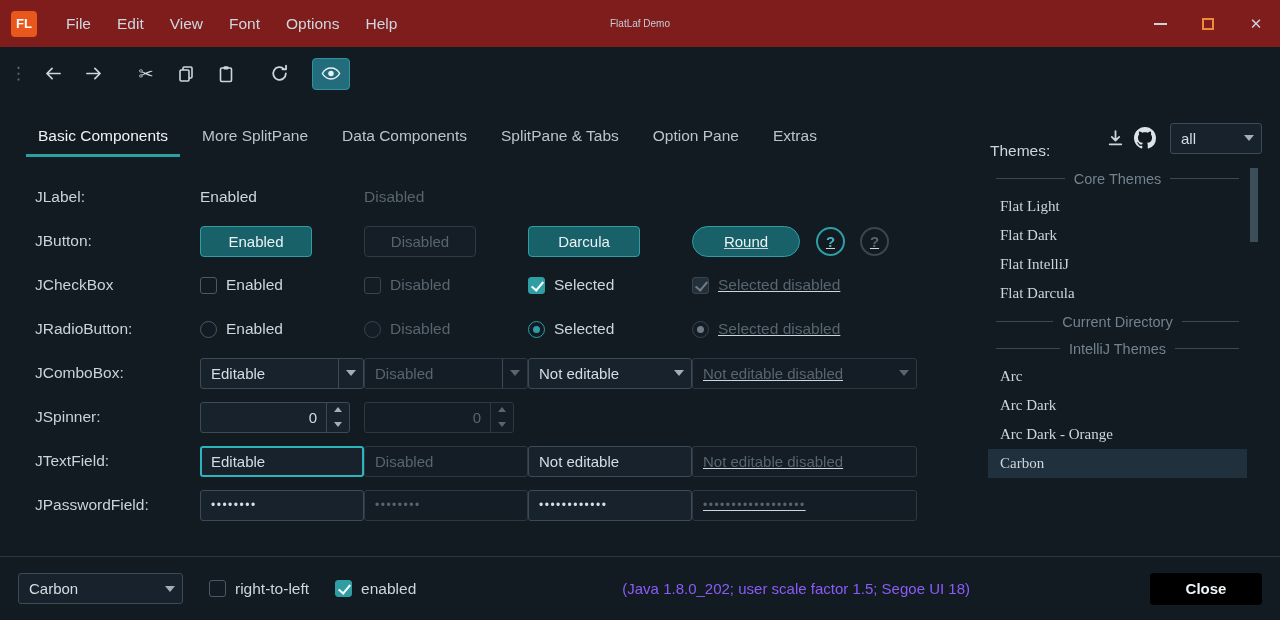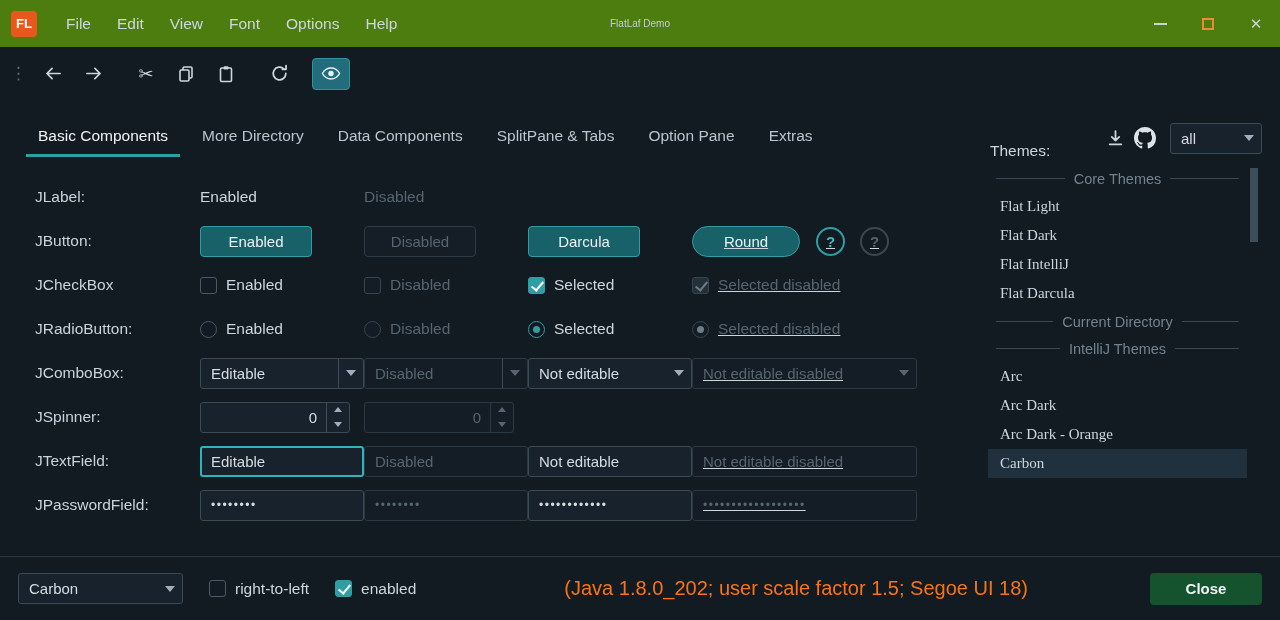--- a/index.html
+++ b/index.html
@@ -5,21 +5,21 @@
   * { margin:0; padding:0; box-sizing:border-box; }
   html,body { width:1280px; height:620px; }
   body {
     font-family:"Liberation Sans", sans-serif;
     background:#121a22; color:#ccd6dd; font-size:15px;
     overflow:hidden; position:relative;
   }
   .dim { color:#56656f !important; }
 
   
-  .titlebar { position:absolute; top:0; left:0; right:0; height:47px; background:#4d7c0f; display:flex; align-items:center; }
+  .titlebar { position:absolute; top:0; left:0; right:0; height:47px; background:#7f1d1d; display:flex; align-items:center; }
   .logo { width:26px; height:26px; background:#e8581c; border-radius:4px; margin-left:11px;
           color:#fff; font-weight:bold; font-size:13px; display:flex; align-items:center; justify-content:center; }
   .menubar { display:flex; margin-left:16px; height:47px; }
   .menu-item { padding:0 13px; display:flex; align-items:center; color:#cdd7de; font-size:15.5px; cursor:default; }
   .win-title { position:absolute; left:50%; transform:translateX(-50%); color:#c3ced6; font-size:10px; }
   .win-controls { margin-left:auto; display:flex; height:47px; }
   .win-btn { width:48px; height:47px; display:flex; align-items:center; justify-content:center; color:#c9d3da; }
   .min-glyph { width:13px; height:2px; background:#c9d3da; display:block; }
   .max-glyph { width:12px; height:12px; border:2px solid #ea8c3c; display:block; }
   .x-glyph { font-size:15px; }
@@ -116,22 +116,22 @@
   .theme-sep { height:27px; display:flex; align-items:center; color:#72838e; font-size:14.5px; gap:9px; padding:0 8px; }
   .theme-sep::before, .theme-sep::after { content:''; flex:1; height:1px; background:#3a4a55; }
   .scroll-thumb { position:absolute; top:168px; left:1250px; width:8px; height:74px; background:#3c4e59; cursor:pointer; }
 
   
   .statusbar { position:absolute; left:0; right:0; bottom:0; height:64px; border-top:1px solid #2b3945;
                display:flex; align-items:center; padding:0 18px; }
   .statusbar .combo { margin-right:26px; }
   .statusbar .cb { margin-right:26px; }
   .sb-spacer { flex:1; }
-  .sb-info { color:#f97316; font-size:20px; white-space:nowrap; }
-  .close-btn { width:112px; height:32px; background:#14532d; border:none; border-radius:4px; color:#eef4f7;
+  .sb-info { color:#8b5cf6; font-size:15px; white-space:nowrap; }
+  .close-btn { width:112px; height:32px; background:#000000; border:none; border-radius:4px; color:#eef4f7;
                font-size:15px; font-weight:600; cursor:pointer; font-family:"Liberation Sans", sans-serif; }
 </style>
 </head>
 <body>
 
 <div class="titlebar">
   <div class="logo">FL</div>
   <nav class="menubar">
     <span class="menu-item">File</span>
     <span class="menu-item">Edit</span>
@@ -193,21 +193,21 @@
   <button class="tool-btn toggled">
     <svg viewBox="0 0 22 14" width="20" height="13">
         <path d="M1.5 7C4 2.5 7.5 1 11 1s7 1.5 9.5 6C18 11.5 14.5 13 11 13S4 11.5 1.5 7z" fill="none" stroke="#e9f1f4" stroke-width="1.6"></path>
         <circle cx="11" cy="7" r="3" fill="#e9f1f4"></circle>
       </svg>
   </button>
 </div>
 
 <div class="tabstrip">
   <div class="tab selected">Basic Components</div>
-  <div class="tab">More Directory</div>
+  <div class="tab">More SplitPane</div>
   <div class="tab">Data Components</div>
   <div class="tab">SplitPane &amp; Tabs</div>
   <div class="tab">Option Pane</div>
   <div class="tab">Extras</div>
 </div>
 
 <div class="themes-header">
   <span class="lbl">Themes:</span>
   <span class="spacer"></span>
   <button class="icon-btn">

